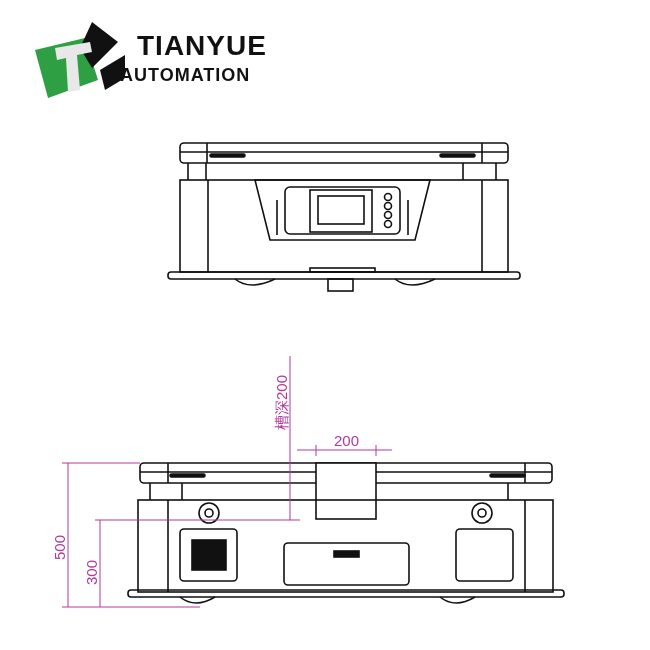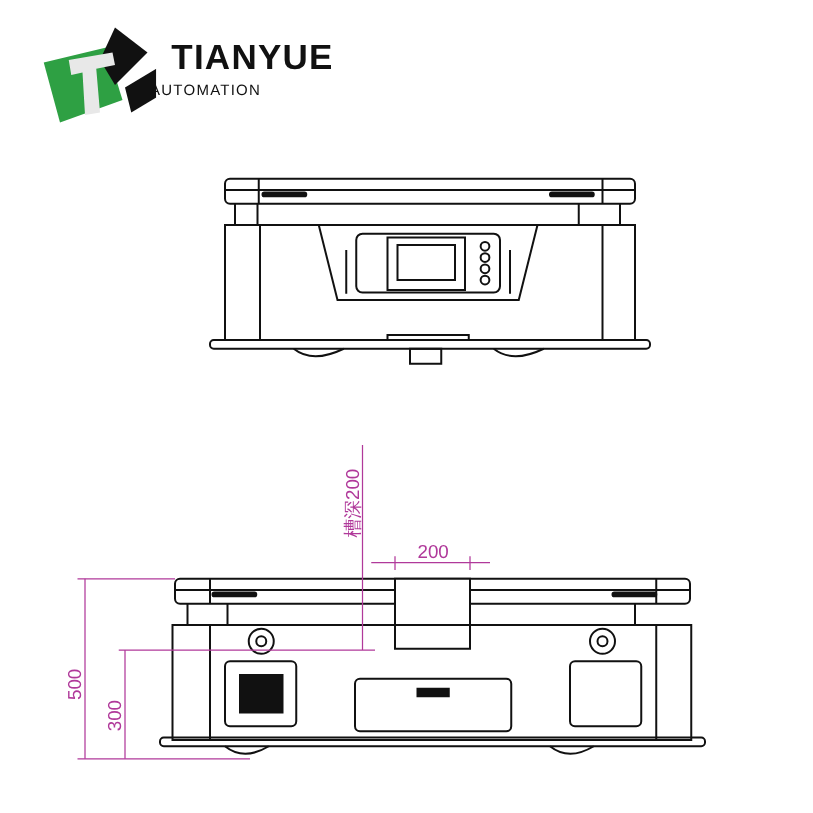--- a/index.html
+++ b/index.html
@@ -1,19 +1,19 @@
 <!DOCTYPE html>
 <html><head>
 <meta charset="utf-8">
 <style>
   html, body { margin:0; padding:0; background:#ffffff; }
   body { width:650px; height:650px; position:relative; overflow:hidden; font-family:"Liberation Sans", sans-serif; }
   .logo { position:absolute; left:30px; top:20px; width:240px; height:90px; }
   .brand1 { position:absolute; left:125px; top:30px; font-size:28px; font-weight:bold; color:#111; letter-spacing:1px;margin-left:12px; }
-  .brand2 { position:absolute; left:120px; top:65px; font-size:12px; font-weight:normal; color:#111; letter-spacing:1px; }
+  .brand2 { position:absolute; left:120px; top:65px; font-size:18px; font-weight:bold; color:#111; letter-spacing:1px; }
   svg.draw { position:absolute; left:0; top:0; }
   .dimtxt { fill:#b0399a; font-family:"Liberation Sans", sans-serif; font-size:15px; }
 </style>
 </head>
 <body>
 
 <div class="logo">
   <svg width="95" height="85" viewBox="0 0 95 85">
     <polygon points="5,30 55,18 68,60 18,78" fill="#2ea043"></polygon>
     <polygon points="62,2 88,22 62,48 50,28" fill="#111"></polygon>

